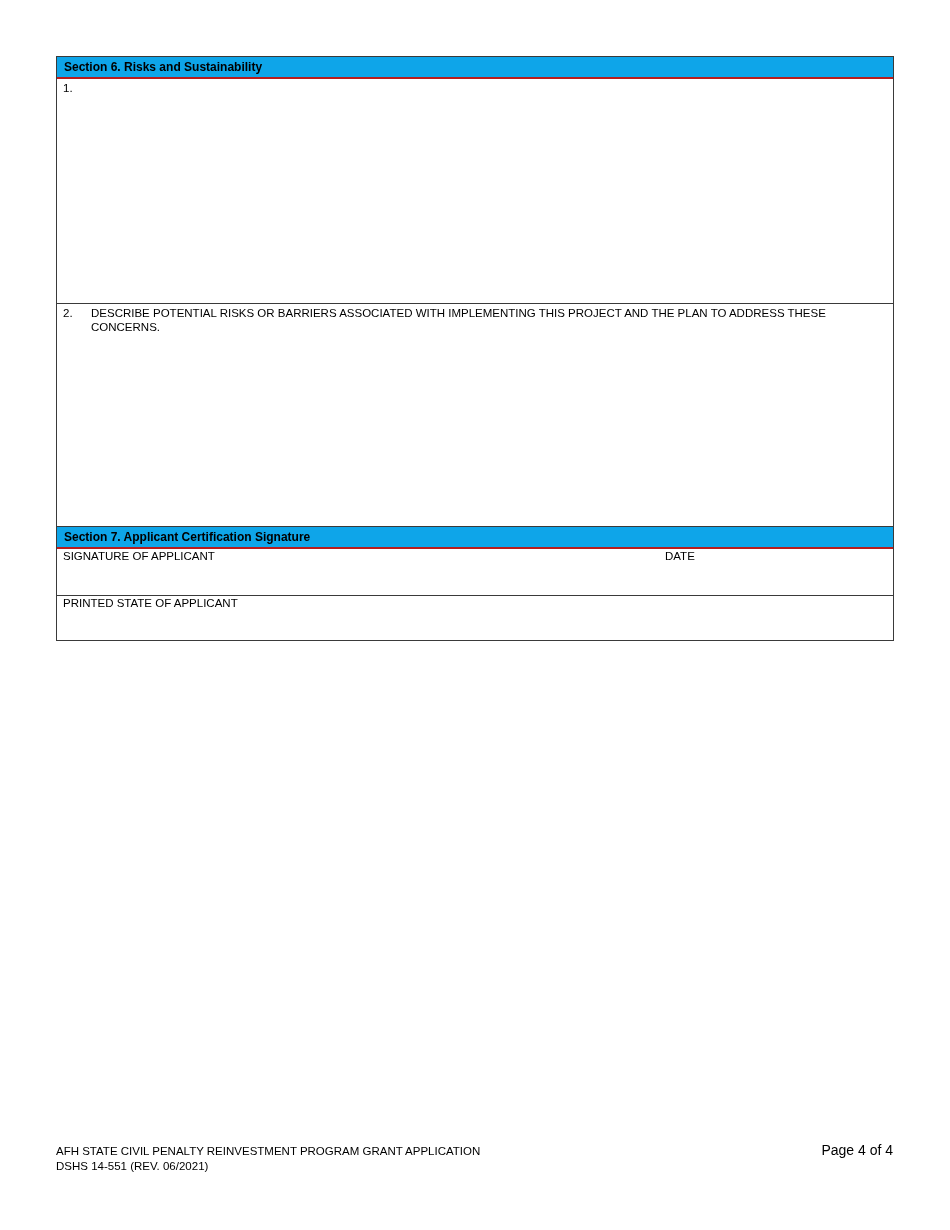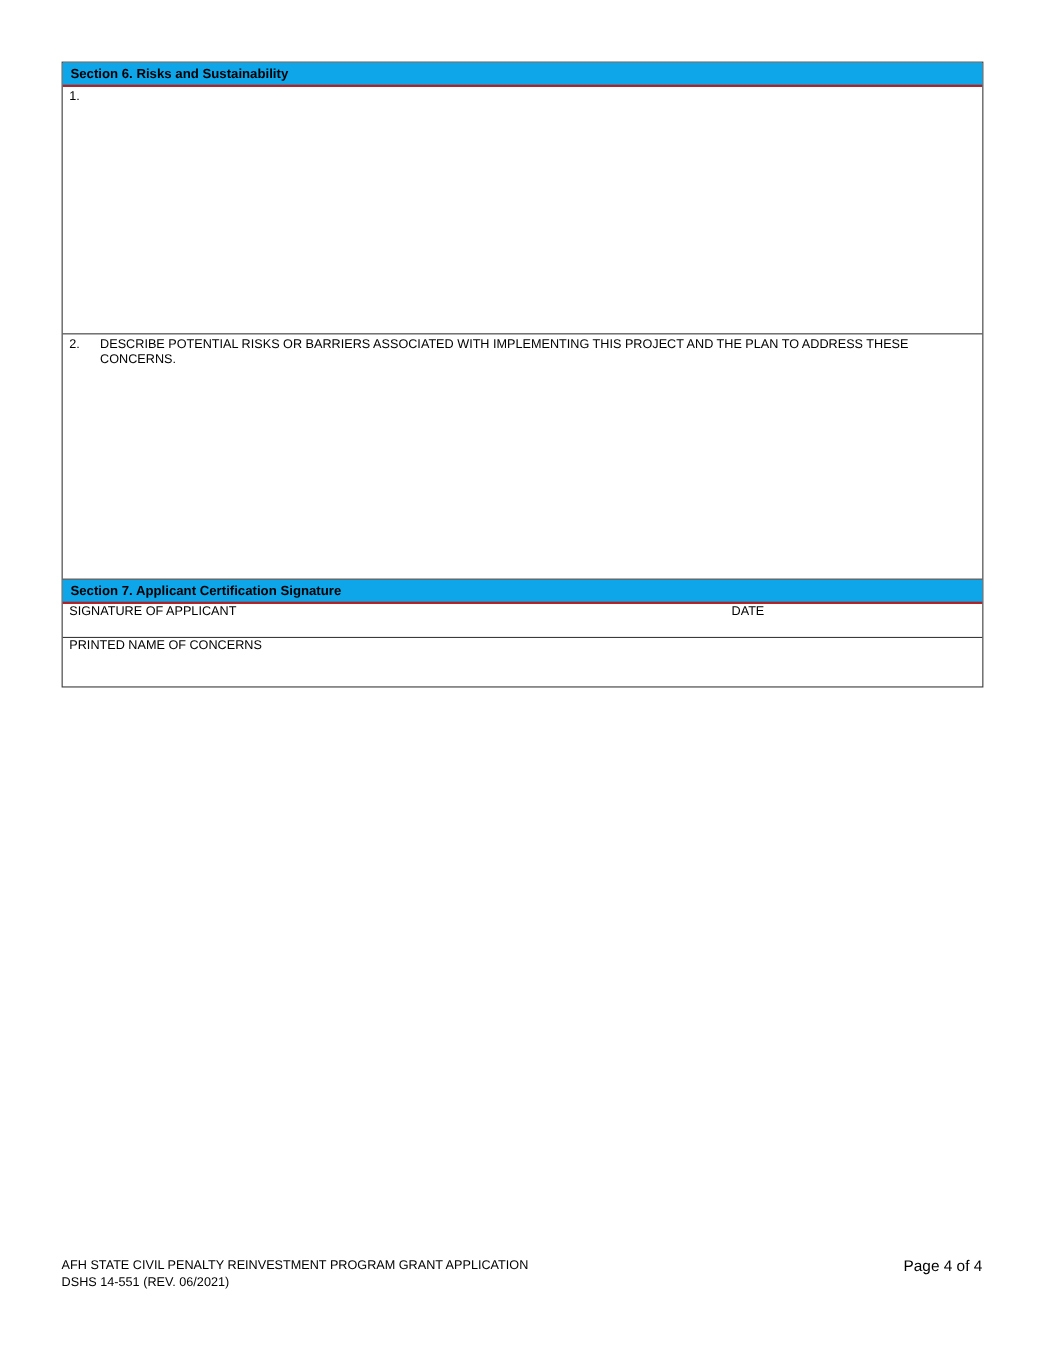--- a/index.html
+++ b/index.html
@@ -5,21 +5,21 @@
     html, body { margin: 0; padding: 0; background: #ffffff; }
     body { width: 950px; height: 1230px; position: relative; font-family: "Liberation Sans", sans-serif; color: #000; }
     .form-table { position: absolute; left: 56px; top: 56px; width: 836px; border: 1px solid #3a3a3a; box-sizing: content-box; }
     .section-header { background: #0ea5e9; height: 21px; border-bottom: 2px solid #b91c1c; font-weight: bold; font-size: 12px; line-height: 21px; padding-left: 7px; box-sizing: border-box; height: 22px; }
     .question-block { position: relative; border-bottom: 1px solid #3a3a3a; font-size: 11.5px; line-height: 14px; box-sizing: border-box; }
     .q1 { height: 225px; }
     .q2 { height: 223px; }
     .q-num { position: absolute; left: 6px; top: 2px; }
     .q-text { position: absolute; left: 34px; top: 2px; right: 40px; }
     .answer-area { position: absolute; left: 0; right: 0; top: 34px; bottom: 0; }
-    .sig-row { position: relative; height: 31px; border-bottom: 1px solid #3a3a3a; font-size: 11.5px; box-sizing: border-box; }
+    .sig-row { position: relative; height: 47px; border-bottom: 1px solid #3a3a3a; font-size: 11.5px; box-sizing: border-box; }
     .sig-row.last { border-bottom: none; height: 44px; }
     .field-label { position: absolute; top: 1px; }
     .sig-label { left: 6px; }
     .date-label { left: 608px; text-align: right; }
     .name-label { left: 6px; }
     .sig-input { position: absolute; top: 16px; height: 26px; border: none; background: transparent; }
     .footer-left { position: absolute; left: 56px; top: 1144px; font-size: 11.5px; font-weight: normal; line-height: 14.5px; }
     .footer-right { position: absolute; right: 57px; top: 1142px; font-size: 14px; }
   </style>
 </head>
@@ -42,21 +42,21 @@
   <div class="section-header">Section 7.  Applicant Certification Signature</div>
 
   <div class="sig-row">
     <span class="field-label sig-label">SIGNATURE OF APPLICANT</span>
     <div class="sig-input" style="left:6px; width:600px;"></div>
     <span class="field-label date-label">DATE</span>
     <div class="sig-input" style="left:621px; width:205px;"></div>
   </div>
 
   <div class="sig-row last">
-    <span class="field-label name-label">PRINTED NAME OF CONCERNS</span>
+    <span class="field-label name-label">PRINTED STATE OF APPLICANT</span>
     <div class="sig-input" style="left:6px; width:820px;"></div>
   </div>
 </div>
 
 <div class="footer-left">
   <div>AFH STATE CIVIL PENALTY REINVESTMENT PROGRAM GRANT APPLICATION</div>
   <div>DSHS 14-551 (REV. 06/2021)</div>
 </div>
 <div class="footer-right">Page 4 of 4</div>
 

